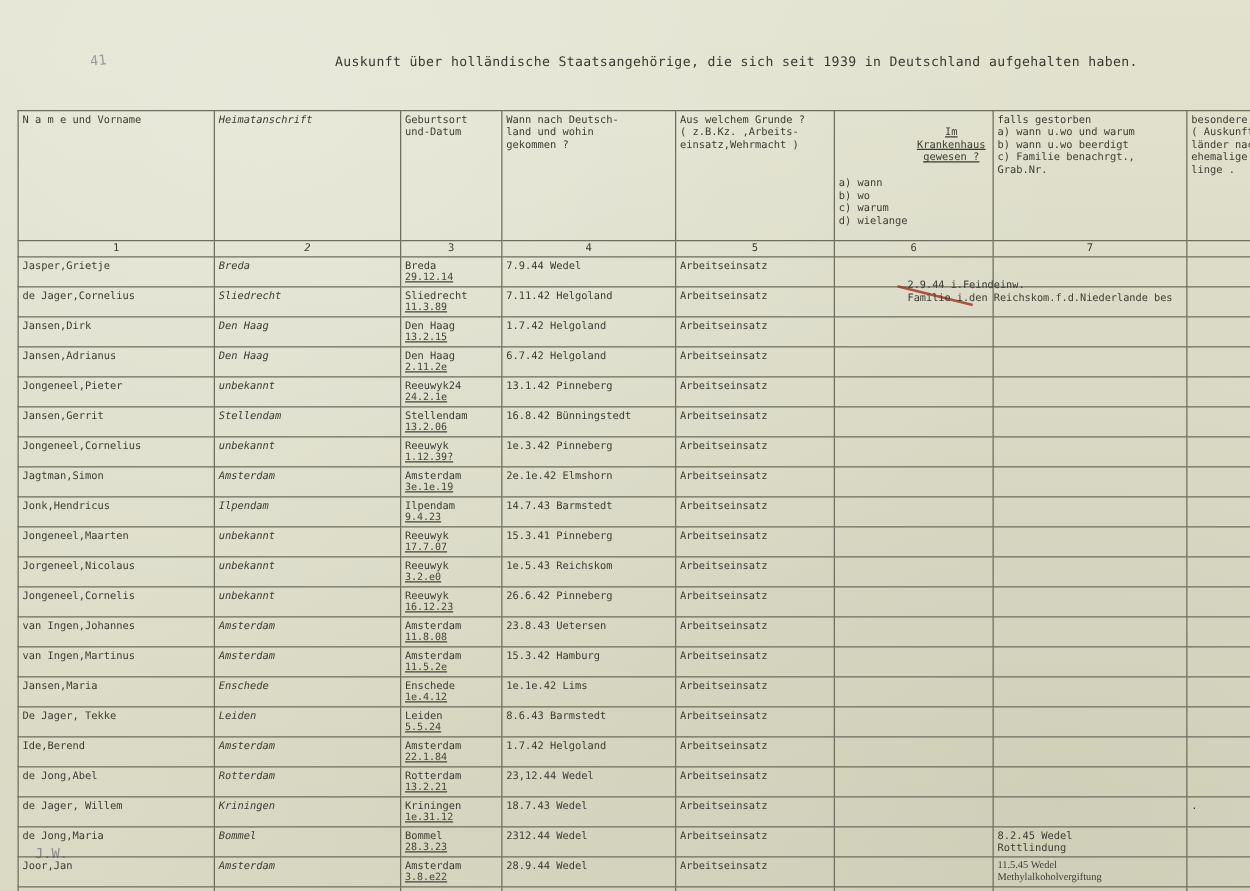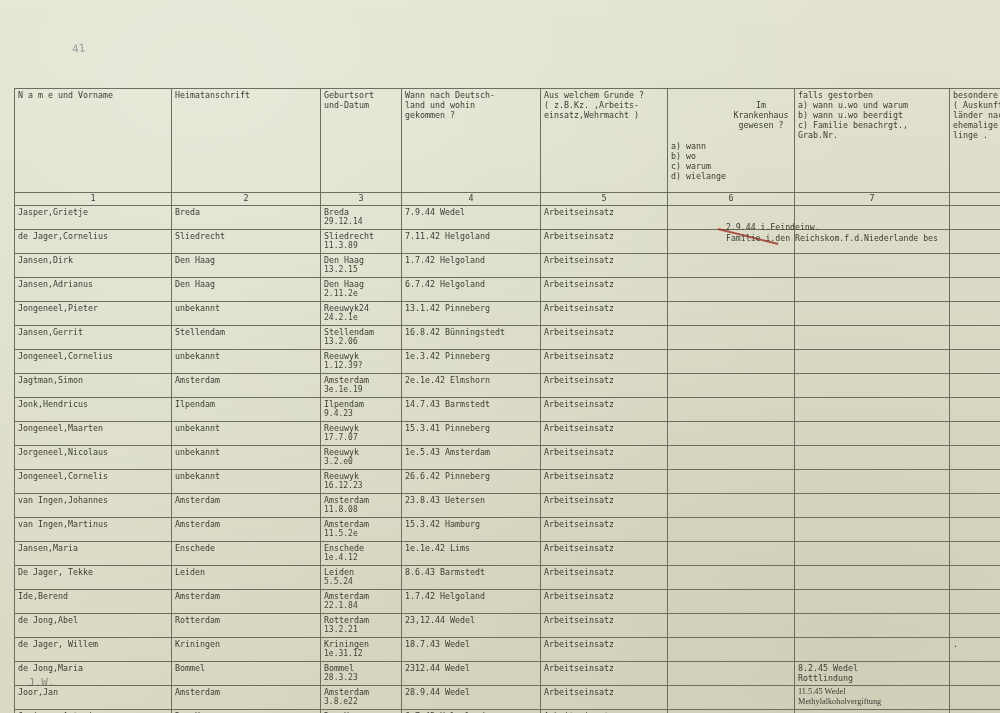--- a/index.html
+++ b/index.html
@@ -67,30 +67,30 @@
     text-align:center;
     height:12px;
     font-size:8.4px;
     padding-top:0;padding-bottom:0;
   }
   tbody.body td{
     height:21px;
     font-size:8.3px;
   }
   td.c1{width:150px;}
-  td.c2,th.c2{width:142px;}
+  td.c2,th.c2{width:142px;font-style:italic;}
   td.c3,th.c3{width:74px;}
   td.c4,th.c4{width:132px;}
   td.c5,th.c5{width:120px;border-radius:11px;}
   td.c6,th.c6{width:120px;}
   td.c7,th.c7{width:148px;}
   td.c8,th.c8{width:120px;}
   th.c1{width:150px;}
   .nm{display:block;}
-  .sub{display:block;font-size:8px;color:#44443a;}
+  .sub{display:block;font-size:8px;color:#44443a;text-decoration:underline;}
   .hdr-center{text-align:center;}
   .redline{
     position:absolute;
     left:718px;top:228px;
     width:62px;height:2px;
     background:#a33a2a;
     transform:rotate(14deg);
     transform-origin:left center;
     opacity:.85;
   }
@@ -110,36 +110,37 @@
     text-align:right;
   }
 </style>
 </head>
 <body>
 
 <div id="sheet">
 
   <div class="corner-mark">41</div>
 
+  <div class="doc-title">Auskunft über holländische Staatsangehörige, die sich seit 1939 in Deutschland aufgehalten haben.</div>
 
   <table class="grid">
     <thead>
       <tr>
         <th class="c1">N a m e  und  Vorname</th>
         <th class="c2">Heimatanschrift</th>
         <th class="c3">Geburtsort
 und-Datum</th>
         <th class="c4">Wann nach Deutsch-
 land und wohin
 gekommen ?</th>
         <th class="c5">Aus welchem Grunde ?
 ( z.B.Kz. ,Arbeits-
 einsatz,Wehrmacht )</th>
         <th class="c6">
-          <div class="hdr-center" style="margin-left:60px;">Im Krankenhaus gewesen ?</div>
+          <div class="hdr-center" style="margin-left:60px;text-decoration:underline;">Im Krankenhaus gewesen ?</div>
           <div style="white-space:pre-line;">a) wann
 b) wo
 c) warum
 d) wielange</div>
         </th>
         <th class="c7">falls gestorben
 a) wann u.wo und warum
 b) wann u.wo beerdigt
 c) Familie benachrgt.,
          Grab.Nr.</th>
@@ -291,21 +292,21 @@
           <td class="c7"></td>
           <td class="c8"></td>
         </tr>
         <tr>
           <td class="c1">Jorgeneel,Nicolaus</td>
           <td class="c2">unbekannt</td>
           <td class="c3">
             <span class="nm">Reeuwyk</span>
             <span class="sub">3.2.e0</span>
           </td>
-          <td class="c4">1e.5.43 Amsterdam</td>
+          <td class="c4">1e.5.43 Reichskom</td>
           <td class="c5">Arbeitseinsatz</td>
           <td class="c6"></td>
           <td class="c7"></td>
           <td class="c8"></td>
         </tr>
         <tr>
           <td class="c1">Jongeneel,Cornelis</td>
           <td class="c2">unbekannt</td>
           <td class="c3">
             <span class="nm">Reeuwyk</span>

